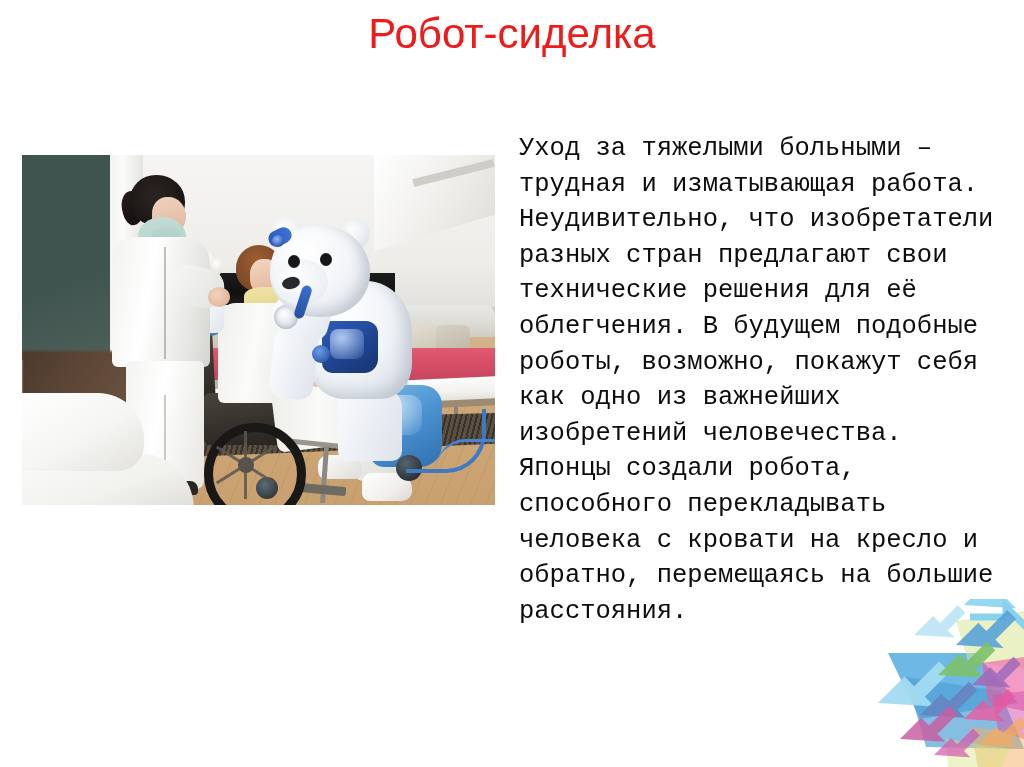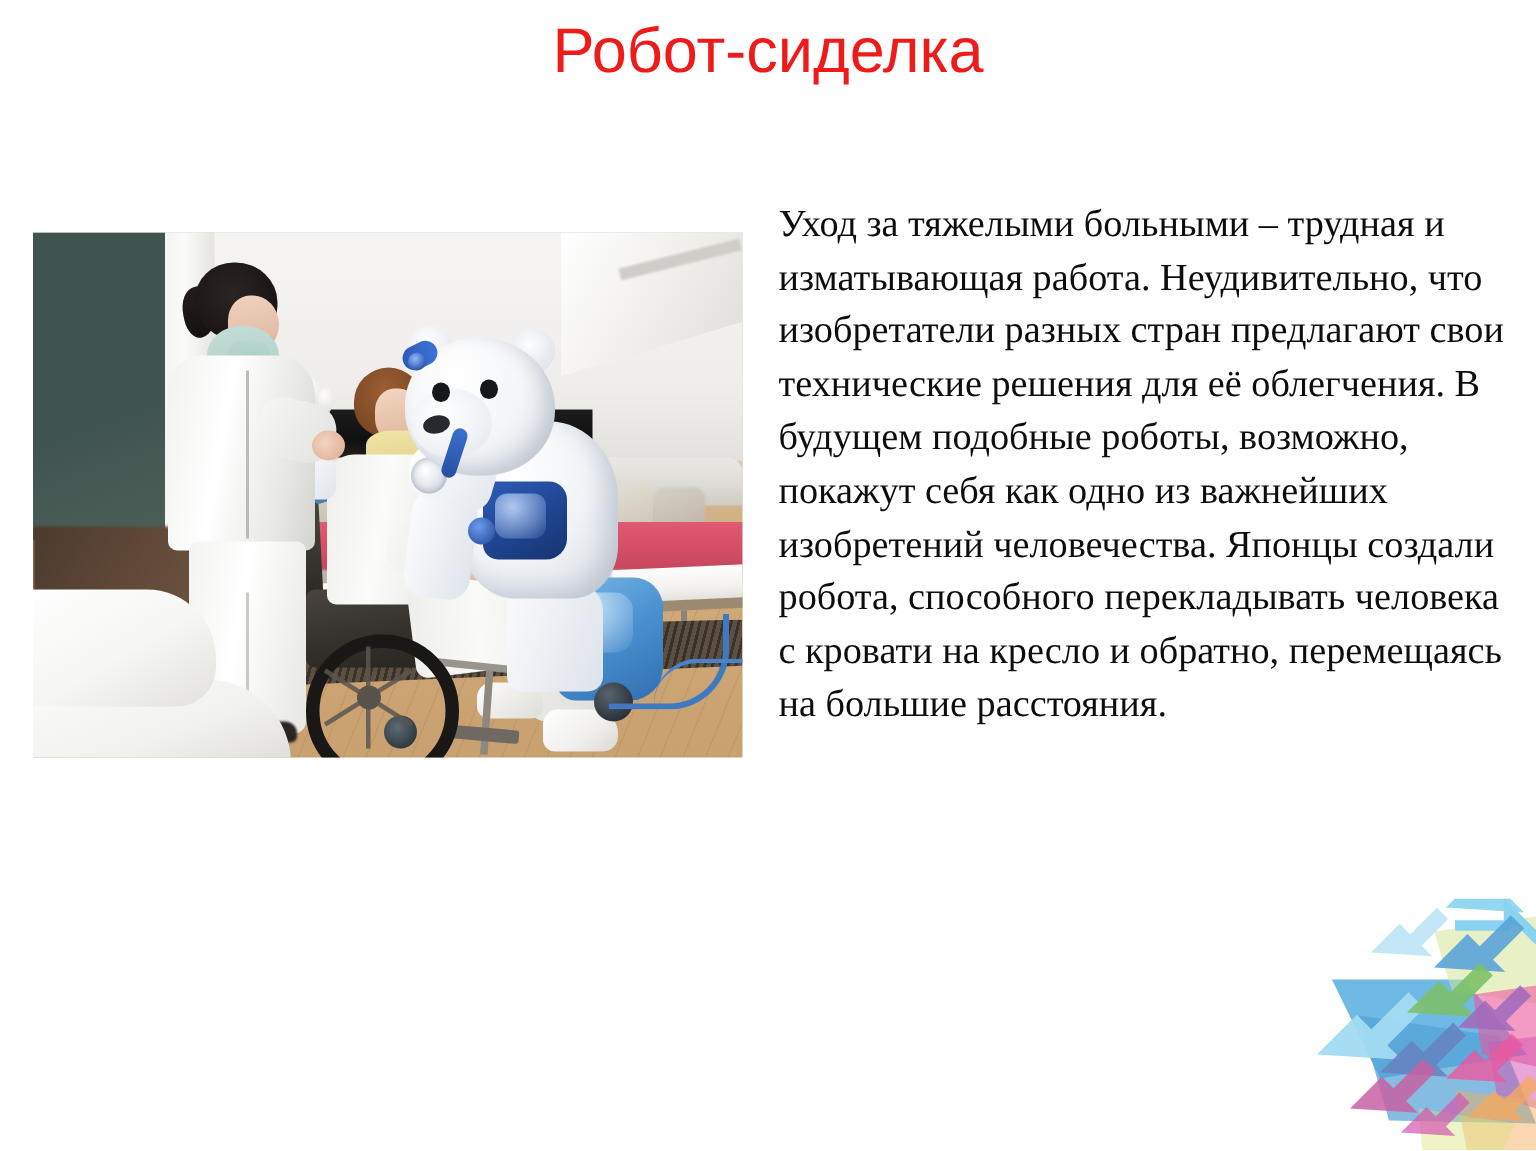--- a/index.html
+++ b/index.html
@@ -31,21 +31,21 @@
     letter-spacing: 0px;
     white-space: nowrap;
   }
 
   
   #body-text {
     position: absolute;
     left: 519px;
     top: 131px;
     width: 486px;
-    font-family: Liberation Serif, serif;
+    font-family: Liberation Mono, monospace;
     font-size: 25.5px;
     line-height: 35.6px;
     color: #0d0d0d;
     text-align: left;
     hyphens: none;
   }
 
   
   #photo {
     position: absolute;

